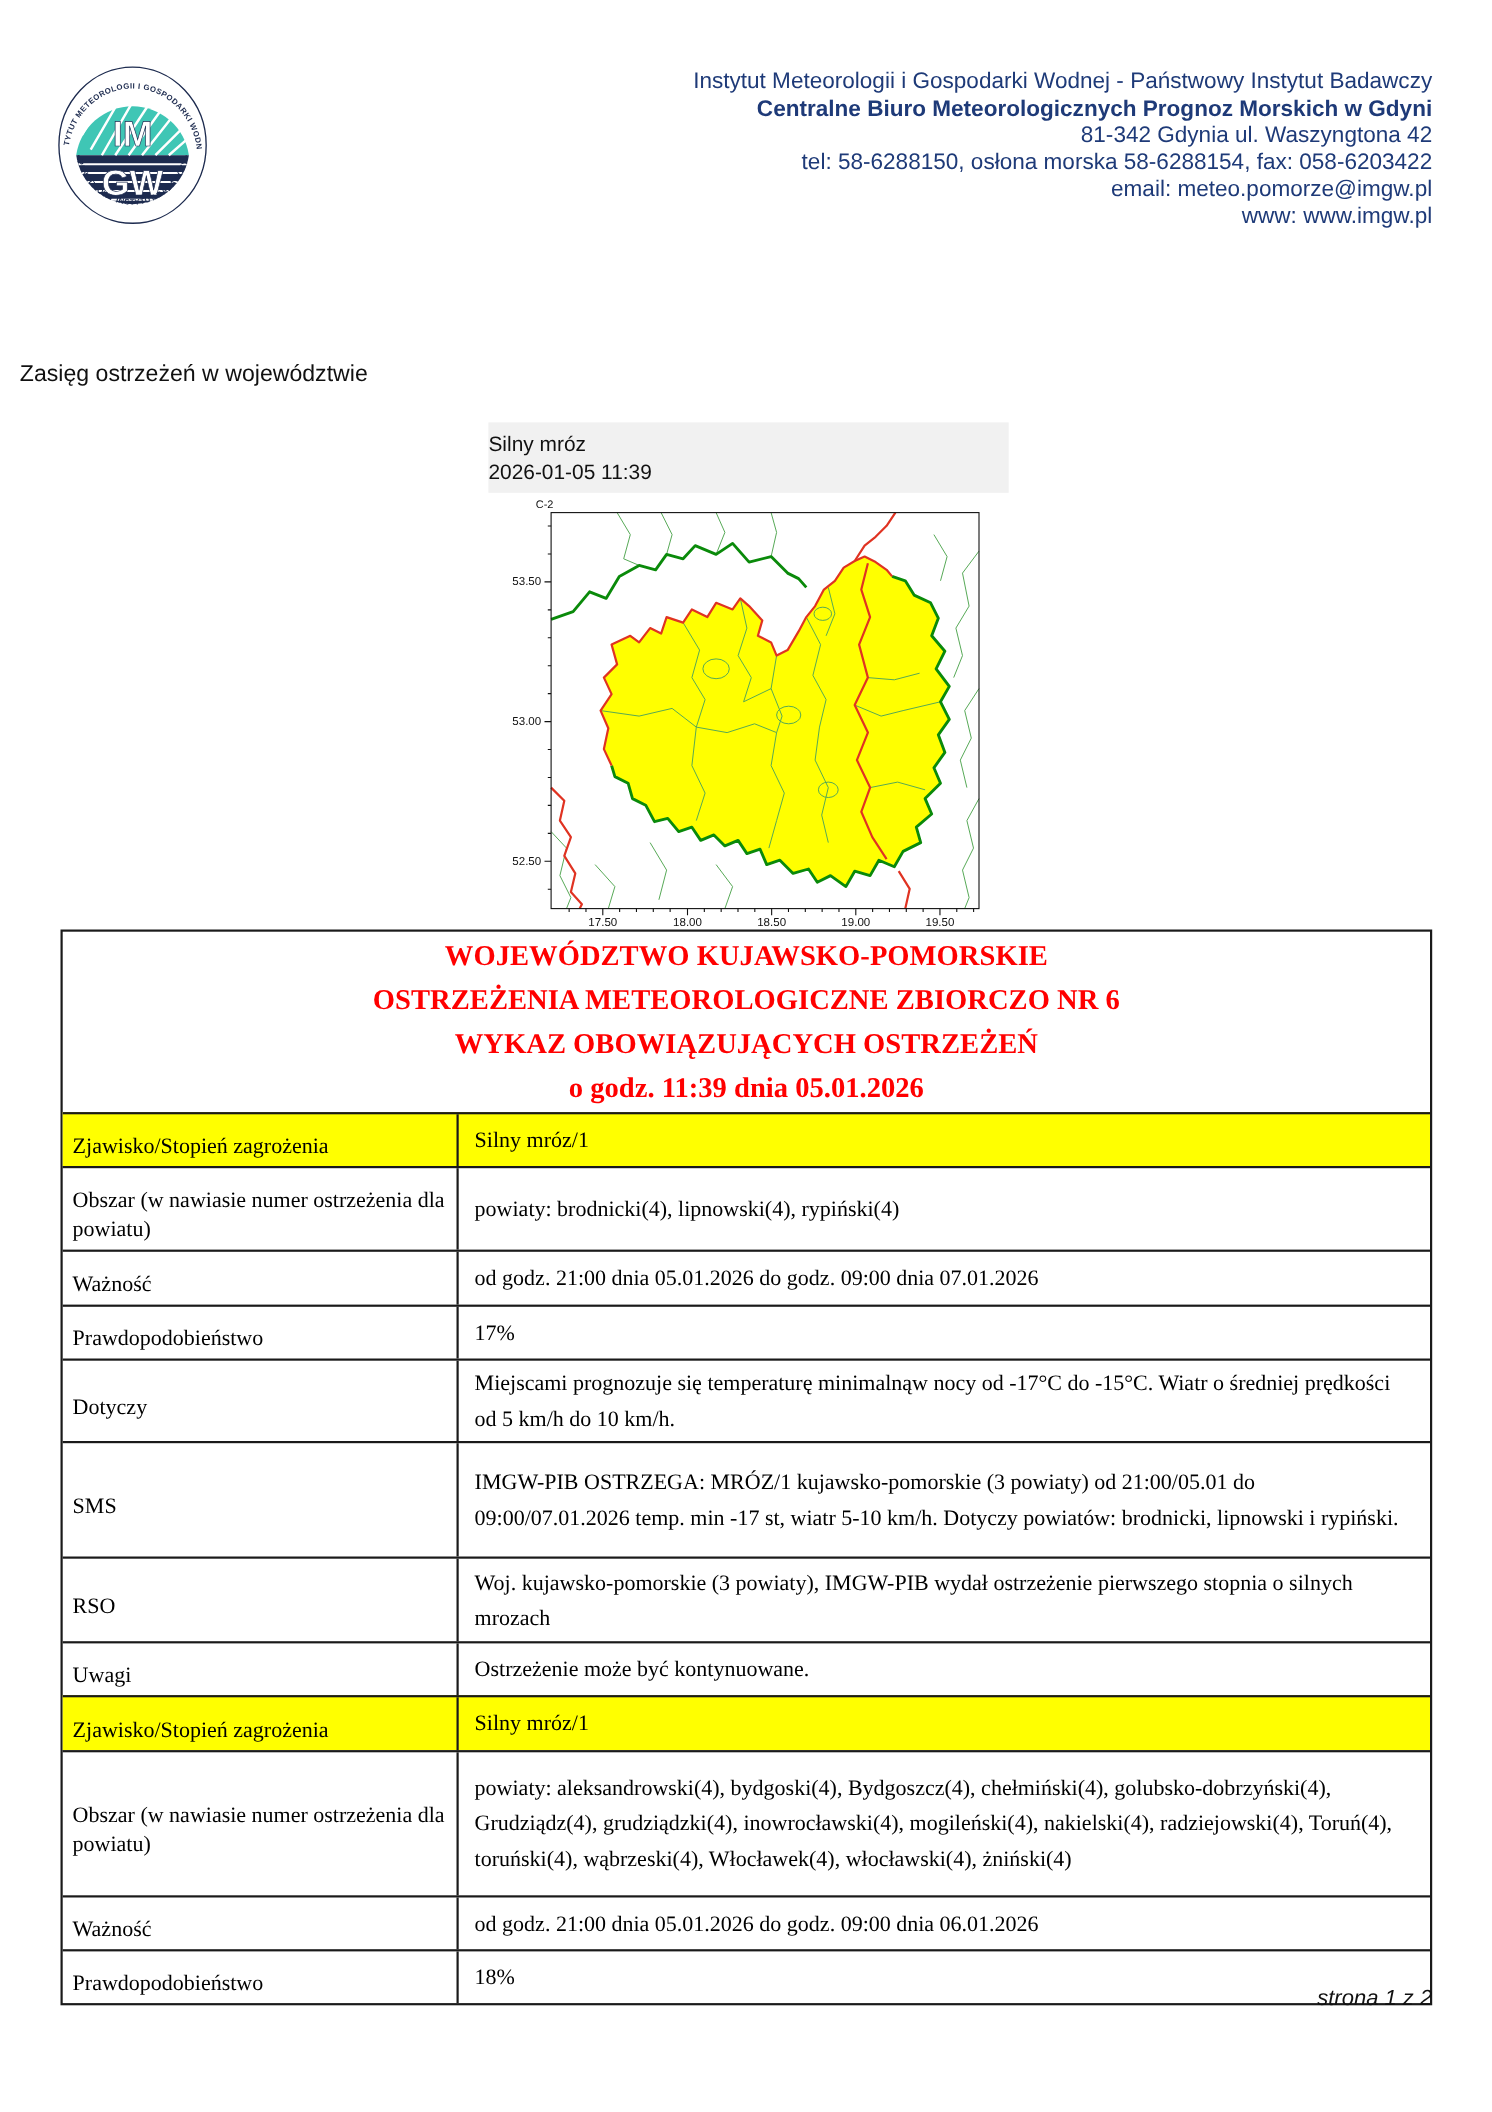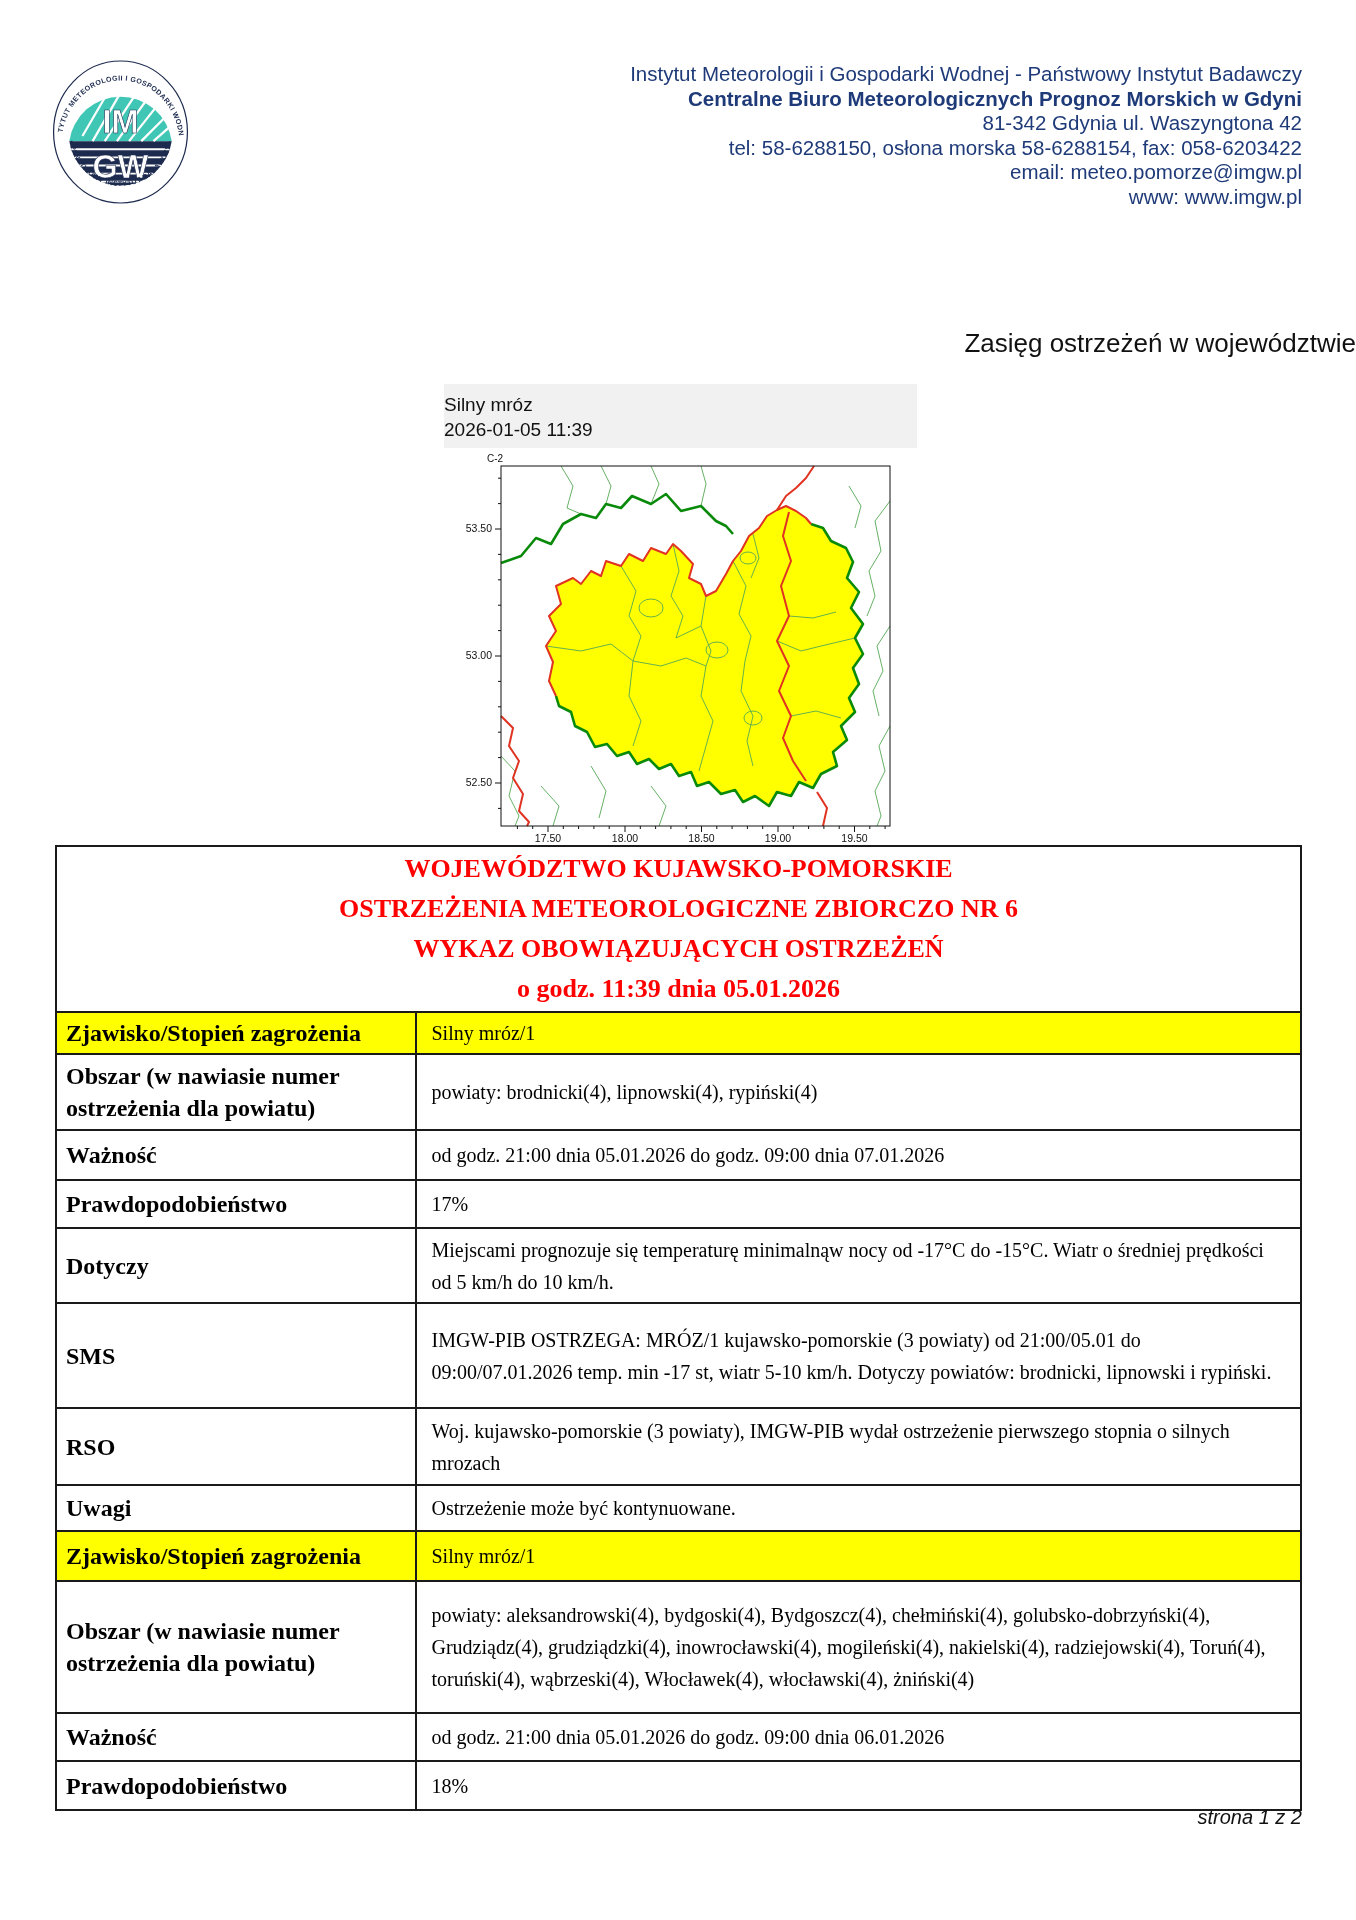--- a/index.html
+++ b/index.html
@@ -4,37 +4,37 @@
 <style>
   html,body{margin:0;padding:0;background:#ffffff;}
   .page{position:relative;width:1356px;height:1920px;background:#ffffff;overflow:hidden;
         font-family:"Liberation Sans",sans-serif;color:#000;}
   
   .logo{position:absolute;left:52px;top:60px;width:137px;height:144px;}
   .contact{position:absolute;right:54px;top:62px;text-align:right;color:#1e3a78;
            font-size:20.5px;line-height:24.5px;white-space:nowrap;}
   .contact .b{font-weight:bold;}
   
-  .caption{position:absolute;left:0;top:328px;width:100%;text-align:right;
-           font-size:26px;color:#111;padding-left:34px;box-sizing:border-box;}
+  .caption{position:absolute;left:0;top:328px;width:100%;text-align:left;
+           font-size:21px;color:#111;padding-left:18px;box-sizing:border-box;}
   
   .mapblock{position:absolute;left:444px;top:384px;width:473px;}
   .maptitle{width:473px;height:64px;background:#f1f1f1;text-align:left;
             font-size:19px;line-height:25px;padding-top:8px;box-sizing:border-box;color:#111;}
   .mapsvg{display:block;margin-top:4px;}
   
   .wtable{position:absolute;left:55px;top:845px;width:1247px;border:2px solid #1a1a1a;
           background:#fff;font-family:"Liberation Serif",serif;box-sizing:border-box;}
   .ttitle{min-height:164px;display:flex;flex-direction:column;justify-content:center;
           text-align:center;color:#ff0000;font-weight:bold;font-size:26px;line-height:40px;}
   .trow{display:flex;border-top:2px solid #1a1a1a;}
   .trow.hl{background:#ffff00;}
   .tlabel{width:29%;box-sizing:border-box;border-right:2px solid #1a1a1a;
-          display:flex;align-items:center;font-weight:bold;font-size:24px;line-height:1.35;
-          padding:4px 6px 4px 9px;}
+          display:flex;align-items:center;font-weight:normal;font-size:20px;line-height:1.35;
+          padding:16px 6px 4px 9px;}
   .tvalue{width:71%;box-sizing:border-box;display:flex;align-items:center;
           font-size:20px;line-height:1.6;padding:4px 18px 4px 14px;}
   
   .footer{position:absolute;right:54px;top:1806px;font-size:20px;color:#111;font-style:italic;}
 </style>
 </head>
 <body>
 
 <div class="page">
 

